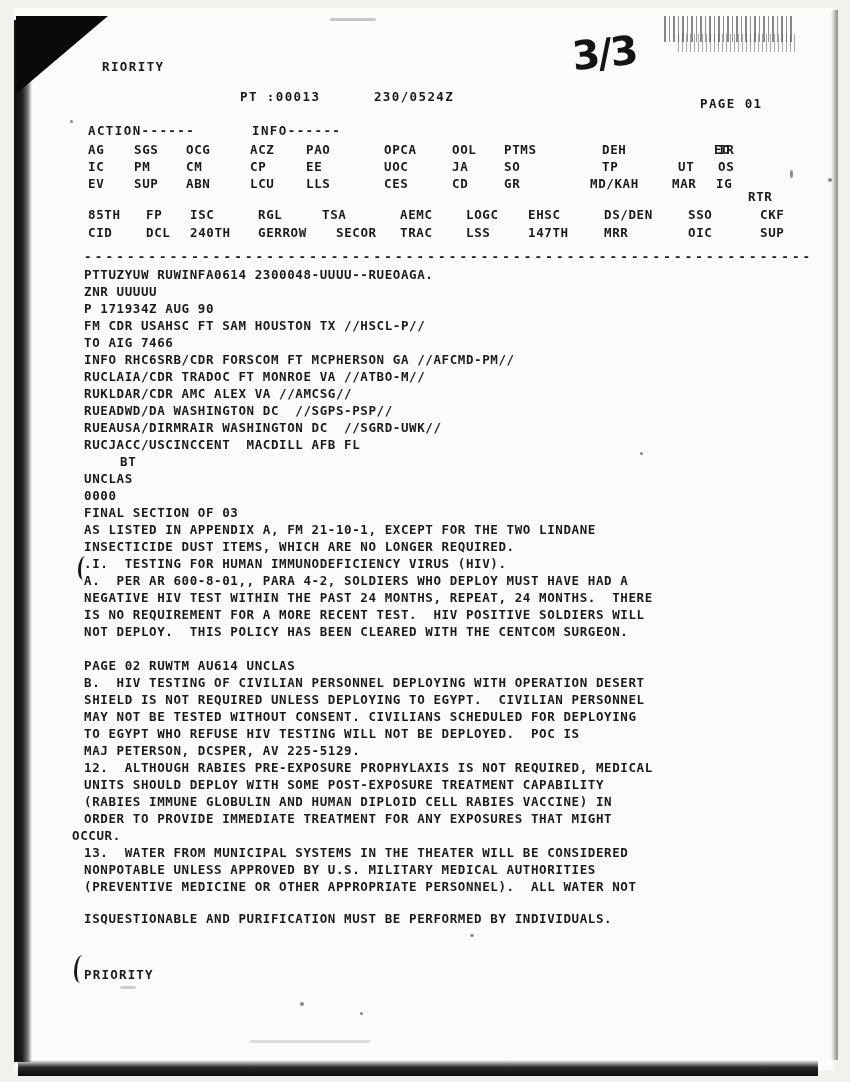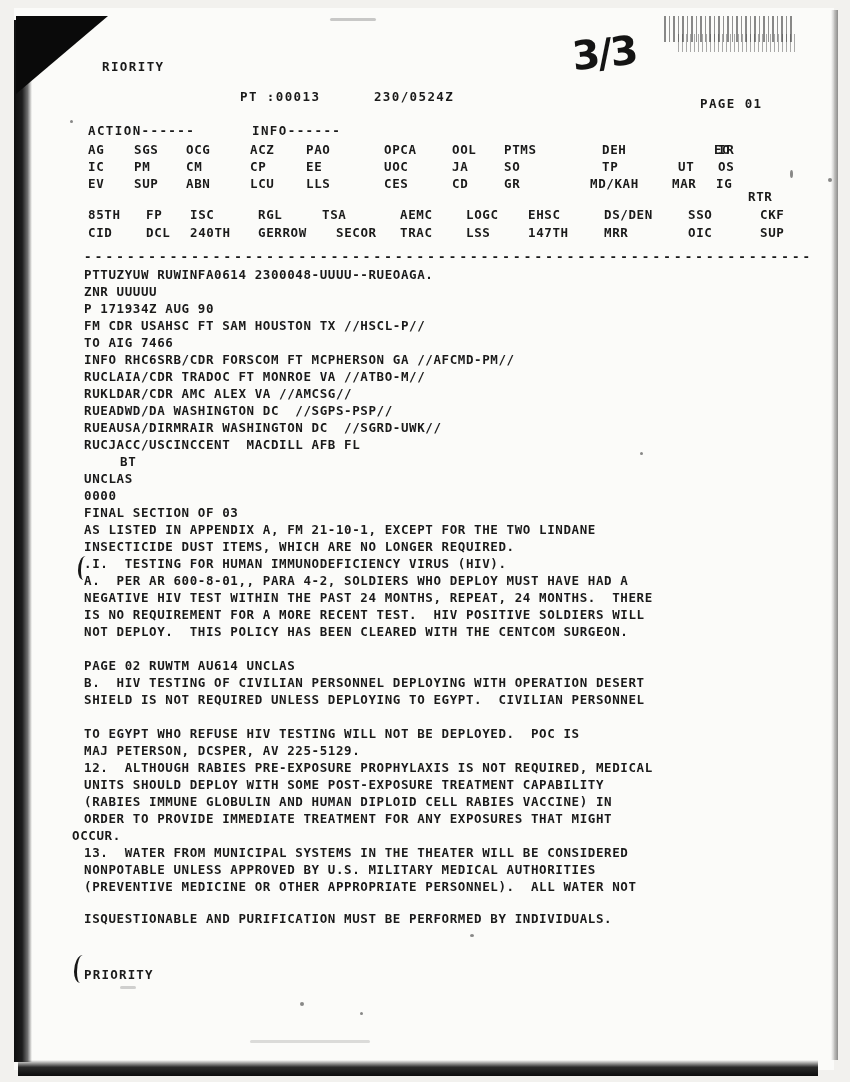--- a/index.html
+++ b/index.html
@@ -239,20 +239,21 @@
     <div class="t" style="left:84px; top:540px;">INSECTICIDE DUST ITEMS, WHICH ARE NO LONGER REQUIRED.</div>
     <div class="t" style="left:84px; top:557px;">.I.  TESTING FOR HUMAN IMMUNODEFICIENCY VIRUS (HIV).</div>
     <div class="t" style="left:84px; top:574px;">A.  PER AR 600-8-01,, PARA 4-2, SOLDIERS WHO DEPLOY MUST HAVE HAD A</div>
     <div class="t" style="left:84px; top:591px;">NEGATIVE HIV TEST WITHIN THE PAST 24 MONTHS, REPEAT, 24 MONTHS.  THERE</div>
     <div class="t" style="left:84px; top:608px;">IS NO REQUIREMENT FOR A MORE RECENT TEST.  HIV POSITIVE SOLDIERS WILL</div>
     <div class="t" style="left:84px; top:625px;">NOT DEPLOY.  THIS POLICY HAS BEEN CLEARED WITH THE CENTCOM SURGEON.</div>
     <div class="t" style="left:84px; top:642px;"></div>
     <div class="t" style="left:84px; top:659px;">PAGE 02 RUWTM AU614 UNCLAS</div>
     <div class="t" style="left:84px; top:676px;">B.  HIV TESTING OF CIVILIAN PERSONNEL DEPLOYING WITH OPERATION DESERT</div>
     <div class="t" style="left:84px; top:693px;">SHIELD IS NOT REQUIRED UNLESS DEPLOYING TO EGYPT.  CIVILIAN PERSONNEL</div>
+    <div class="t" style="left:84px; top:710px;">MAY NOT BE TESTED WITHOUT CONSENT. CIVILIANS SCHEDULED FOR DEPLOYING</div>
     <div class="t" style="left:84px; top:727px;">TO EGYPT WHO REFUSE HIV TESTING WILL NOT BE DEPLOYED.  POC IS</div>
     <div class="t" style="left:84px; top:744px;">MAJ PETERSON, DCSPER, AV 225-5129.</div>
     <div class="t" style="left:84px; top:761px;">12.  ALTHOUGH RABIES PRE-EXPOSURE PROPHYLAXIS IS NOT REQUIRED, MEDICAL</div>
     <div class="t" style="left:84px; top:778px;">UNITS SHOULD DEPLOY WITH SOME POST-EXPOSURE TREATMENT CAPABILITY</div>
     <div class="t" style="left:84px; top:812px;">ORDER TO PROVIDE IMMEDIATE TREATMENT FOR ANY EXPOSURES THAT MIGHT</div>
     <div class="t" style="left:84px; top:795px;">(RABIES IMMUNE GLOBULIN AND HUMAN DIPLOID CELL RABIES VACCINE) IN</div>
     <div class="t" style="left:72px; top:829px;">OCCUR.</div>
     <div class="t" style="left:84px; top:846px;">13.  WATER FROM MUNICIPAL SYSTEMS IN THE THEATER WILL BE CONSIDERED</div>
     <div class="t" style="left:84px; top:863px;">NONPOTABLE UNLESS APPROVED BY U.S. MILITARY MEDICAL AUTHORITIES</div>
     <div class="t" style="left:84px; top:880px;">(PREVENTIVE MEDICINE OR OTHER APPROPRIATE PERSONNEL).  ALL WATER NOT</div>

